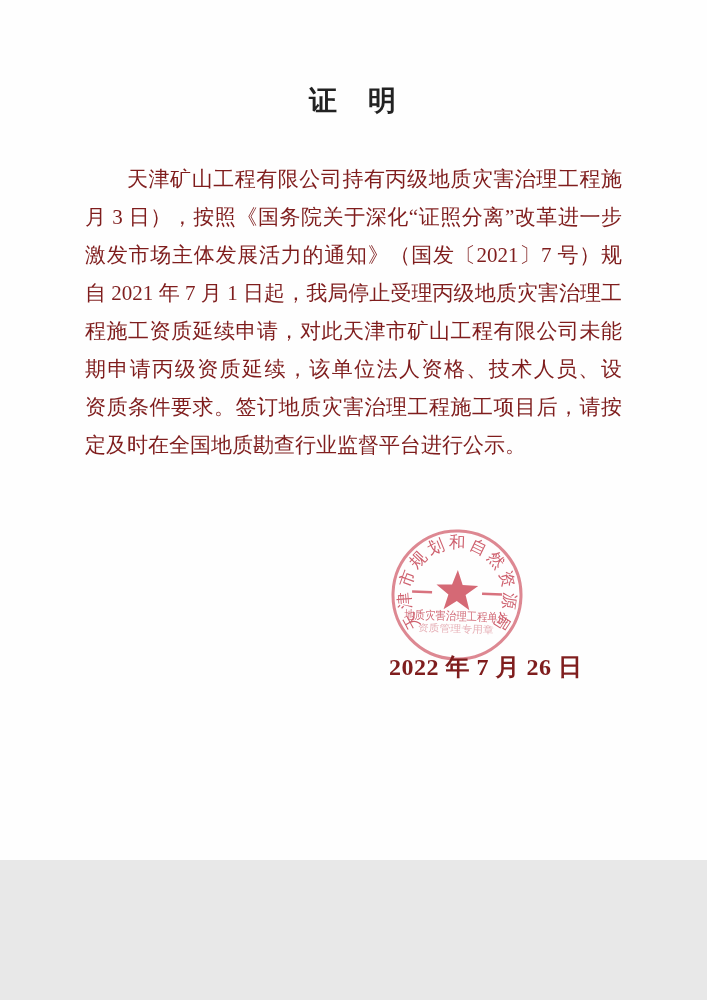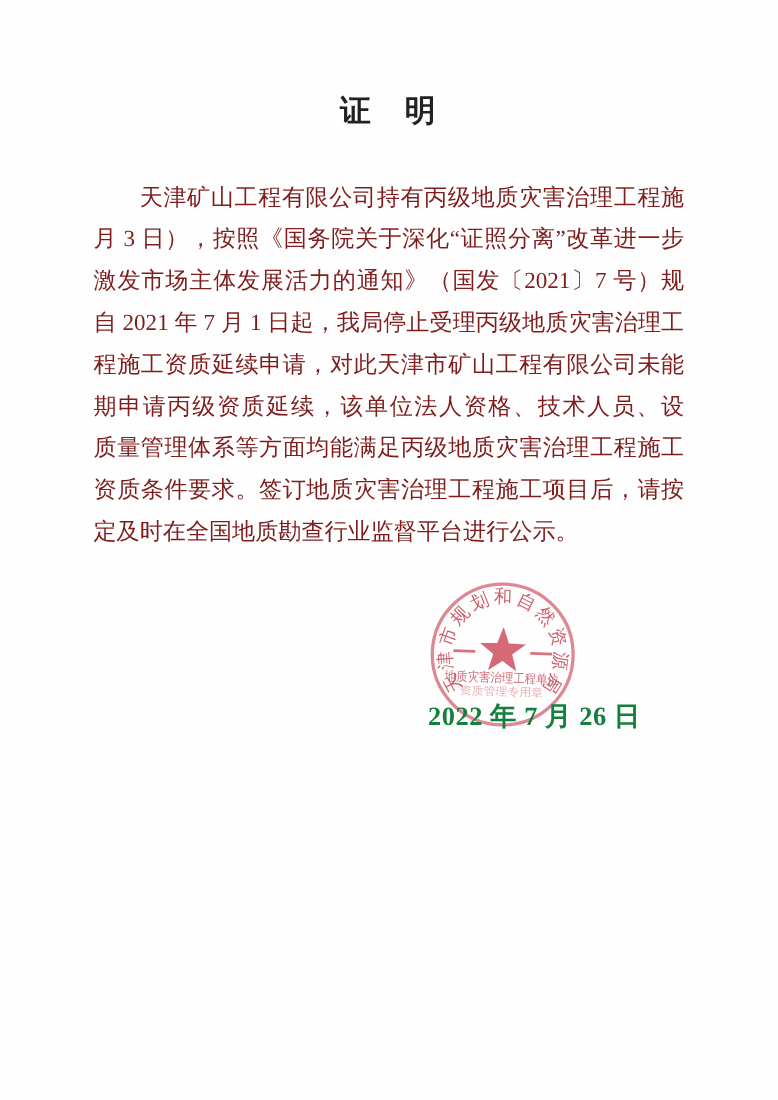--- a/index.html
+++ b/index.html
@@ -1,19 +1,19 @@
 <!DOCTYPE html>
 <html><head>
 <meta charset="utf-8">
 <style>
   html, body { margin: 0; padding: 0; background: #e8e8e8; }
   .page {
     position: relative;
     width: 707px;
-    height: 1000px;
+    height: 860px;
     margin: 0 auto;
     background: #fefefe;
     overflow: hidden;
     font-family: "Liberation Serif", "DejaVu Serif", serif;
   }
   .doc-title {
     position: absolute;
     top: 82px;
     left: 0;
     width: 100%;
@@ -46,43 +46,42 @@
     left: 388px;
     top: 526px;
     width: 138px;
     height: 138px;
     transform: rotate(2deg);
     z-index: 1;
   }
   .date-line {
     position: absolute;
     left: 389px;
-    top: 635px;
+    top: 651px;
     font-size: 24px;
     font-weight: 600;
-    color: #15803d;
+    color: #7f1d1d;
     letter-spacing: 0.5px;
     z-index: 2;
   }
 </style>
 </head>
 <body>
 
 <div class="page">
 
   <div class="doc-title">证 明</div>
 
   <div class="body-text">
     <div class="body-line">天津矿山工程有限公司持有丙级地质灾害治理工程施</div>
     <div class="body-line">月 3 日），按照《国务院关于深化“证照分离”改革进一步</div>
     <div class="body-line">激发市场主体发展活力的通知》（国发〔2021〕7 号）规定，</div>
     <div class="body-line">自 2021 年 7 月 1 日起，我局停止受理丙级地质灾害治理工</div>
     <div class="body-line">程施工资质延续申请，对此天津市矿山工程有限公司未能按</div>
     <div class="body-line">期申请丙级资质延续，该单位法人资格、技术人员、设备、</div>
-    <div class="body-line">质量管理体系等方面均能满足丙级地质灾害治理工程施工</div>
     <div class="body-line">资质条件要求。签订地质灾害治理工程施工项目后，请按规</div>
     <div class="body-line">定及时在全国地质勘查行业监督平台进行公示。</div>
   </div>
 
   <div class="stamp">
     <svg width="138" height="138" viewBox="0 0 138 138">
       <circle cx="69" cy="69" r="64" fill="none" stroke="#d7737f" stroke-width="3" opacity="0.85"></circle>
       <defs>
         <path id="arcpath" d="M 35.8,102.2 A 47,47 0 1 1 102.2,102.2" fill="none"></path>
       </defs>

